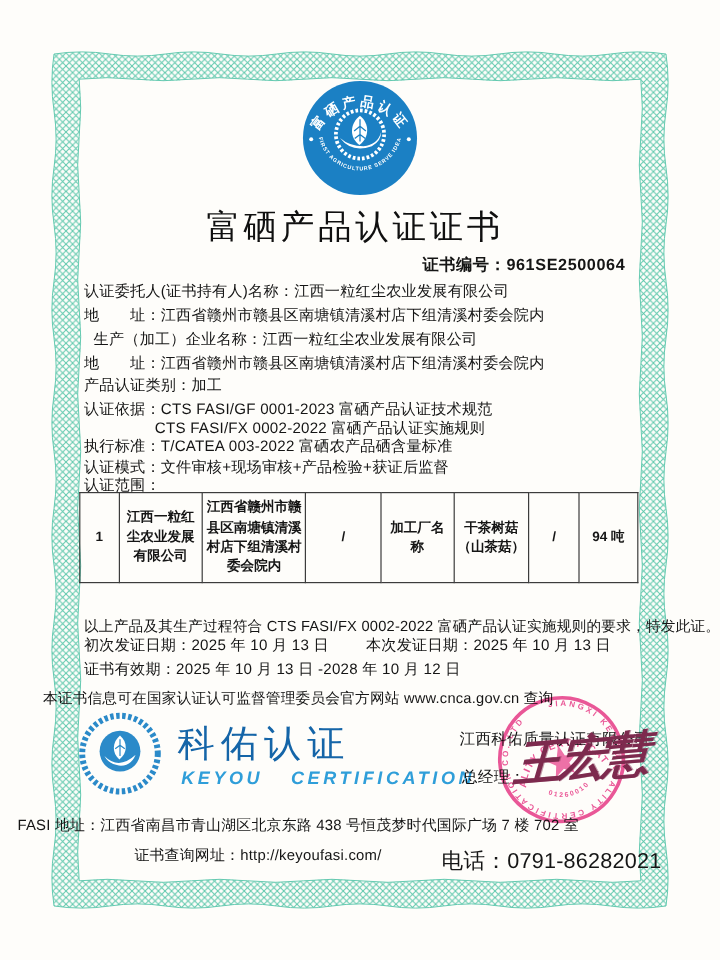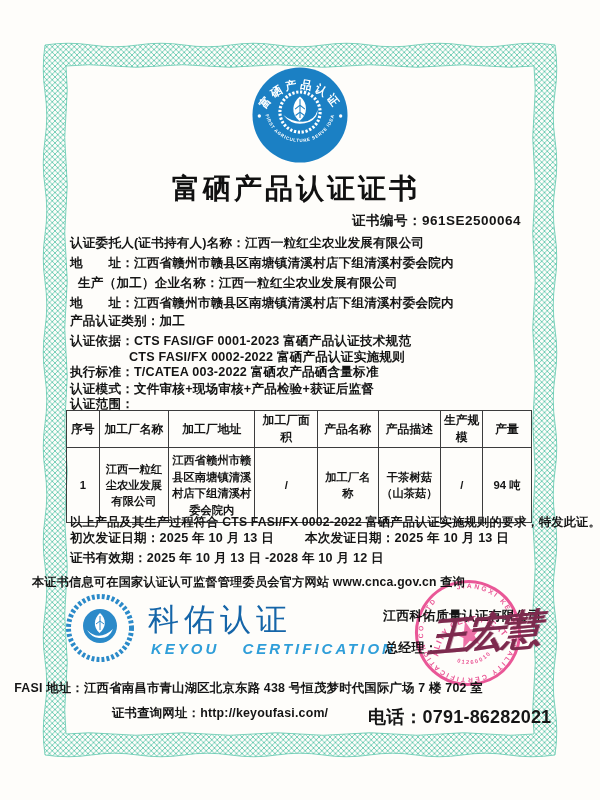--- a/index.html
+++ b/index.html
@@ -2,23 +2,23 @@
 <html><head>
 <meta charset="utf-8">
 <style>
   html,body{margin:0;padding:0}
   body{
     width:600px;height:800px;position:relative;overflow:hidden;
     background:#fefdfa;color:#151515;
     font-family:"Liberation Sans","DejaVu Sans",sans-serif;
   }
   .abs{position:absolute}
-  .line{font-size:12.6px;font-weight:700;white-space:nowrap;letter-spacing:.2px}
+  .line{font-size:12.6px;font-weight:400;white-space:nowrap;letter-spacing:.2px}
   .title{
-    width:592px;text-align:center;font-size:28px;font-weight:700;
+    width:592px;text-align:center;font-size:28px;font-weight:400;
     letter-spacing:3px;color:#101010;
   }
   .certno{font-size:13.5px;font-weight:700;letter-spacing:.5px}
   table.scope{
     border-collapse:collapse;table-layout:fixed;width:466px;
     font-size:11.3px;font-weight:600;
   }
   table.scope th,table.scope td{
     border:1px solid #3c3c3c;text-align:center;vertical-align:middle;
     padding:1px 2px;line-height:1.45;overflow:hidden;
@@ -86,30 +86,20 @@
     <col style="width:7%">
       <col style="width:15%">
       <col style="width:18.5%">
       <col style="width:13.5%">
     <col style="width:13%">
       <col style="width:13.5%">
       <col style="width:9%">
       <col style="width:10.5%">
   </colgroup>
   <tbody>
-      <tr>
-    <th>序号</th>
-    <th>加工厂名称</th>
-    <th>加工厂地址</th>
-    <th>加工厂面积</th>
-    <th>产品名称</th>
-    <th>产品描述</th>
-    <th>生产规模</th>
-    <th>产量</th>
-  </tr>
   <tr>
     <td>1</td>
     <td>江西一粒红尘农业发展有限公司</td>
     <td>江西省赣州市赣县区南塘镇清溪村店下组清溪村委会院内</td>
     <td>/</td>
     <td>加工厂名称</td>
     <td>干茶树菇（山茶菇）</td>
     <td>/</td>
     <td>94 吨</td>
   </tr>

